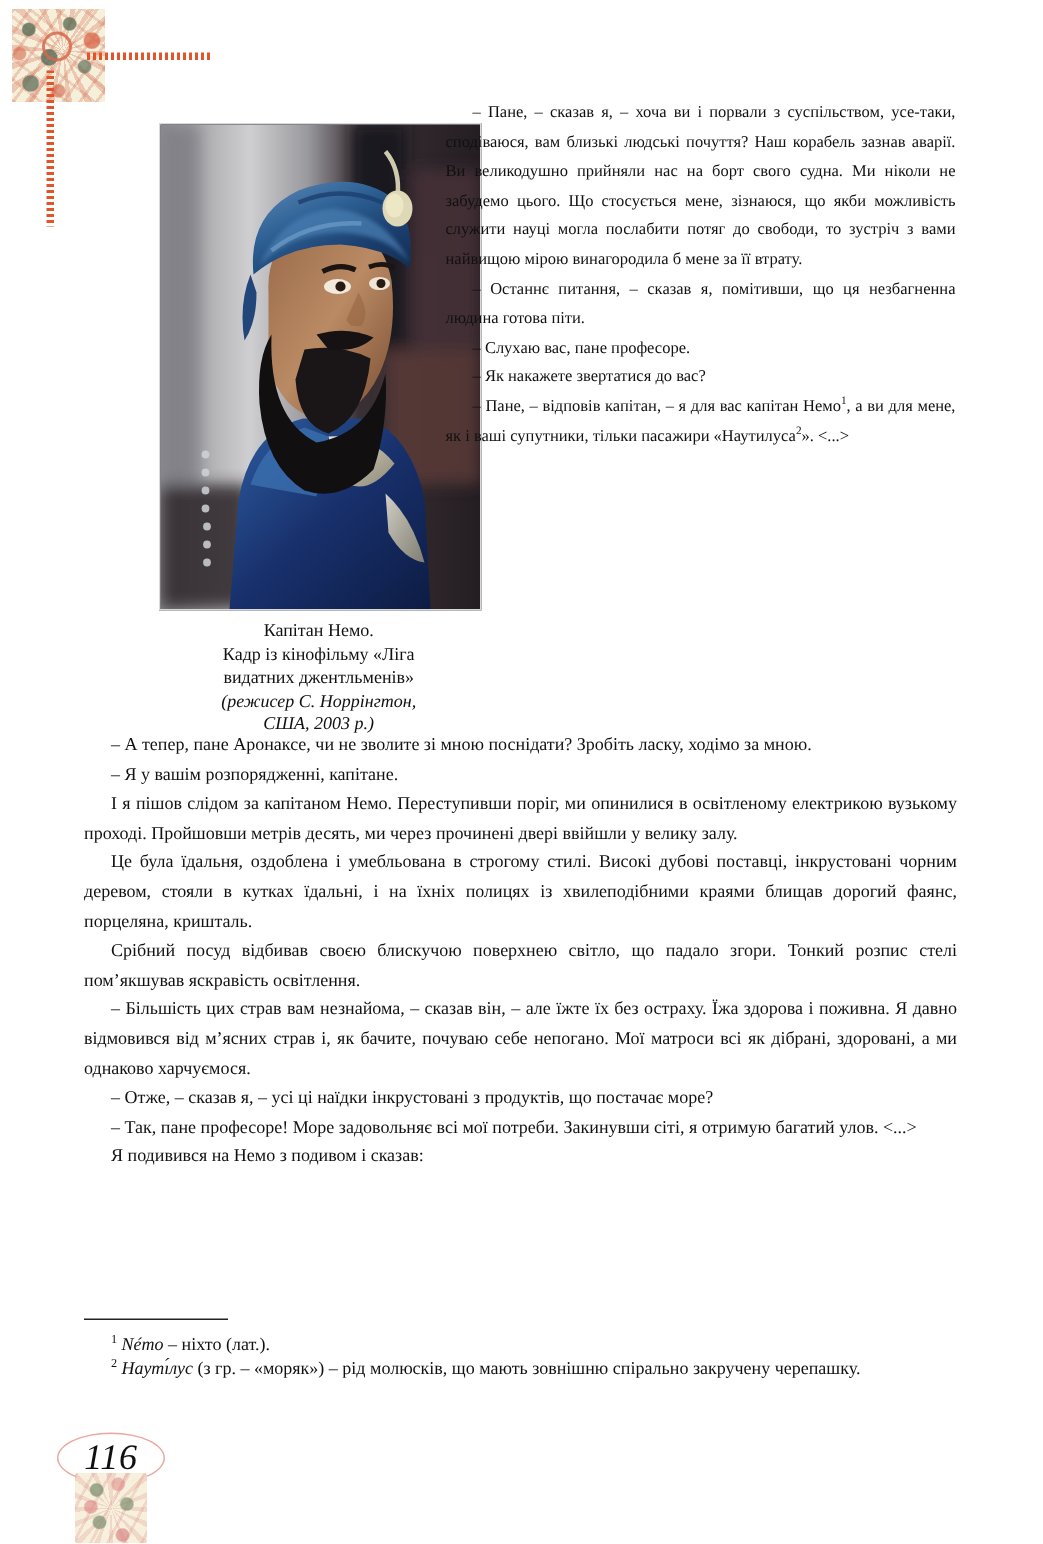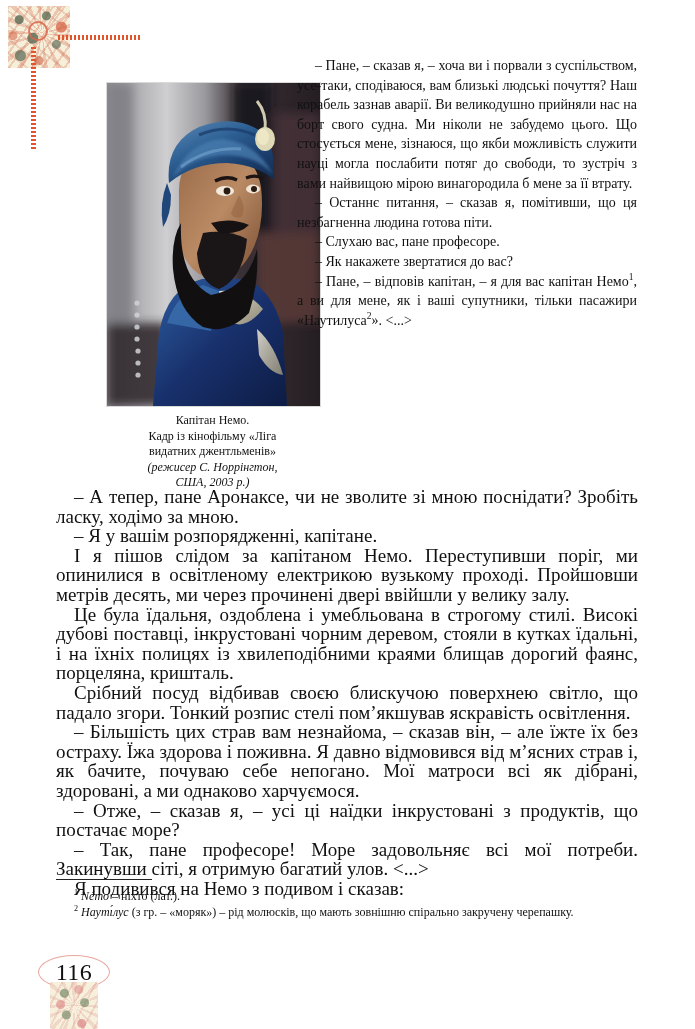--- a/index.html
+++ b/index.html
@@ -56,29 +56,29 @@
   }
   .photo svg{display:block;width:100%;height:100%;}
   .caption{
     width:213px;margin-top:6px;text-align:center;
     font-size:12px;line-height:15.6px;color:#111;
   }
   .caption .ital{font-style:italic;}
 
   
   .col-right{
-    position:absolute;left:297px;top:56px;width:340px;
+    position:absolute;left:297px;top:66px;width:340px;
     text-align:justify;text-justify:inter-word;
-    font-size:14px;line-height:19.6px;
+    font-size:11px;line-height:19.6px;
     hyphens:manual;
   }
   .full{
     position:absolute;left:56px;top:487px;width:582px;
     text-align:justify;text-justify:inter-word;
-    font-size:19px;line-height:19.6px;
+    font-size:12px;line-height:19.6px;
   }
   .col-right p,.full p{margin:0;text-indent:18px;}
   sup{font-size:.68em;vertical-align:super;line-height:0;}
 
   
   .footnotes{
     position:absolute;left:56px;top:888px;width:582px;
     font-size:12px;line-height:16.4px;text-align:justify;
   }
   .fn-rule{
@@ -88,21 +88,21 @@
   .footnotes p{margin:0;text-indent:18px;}
   .footnotes .term{font-style:italic;}
 
   
   .pagenum-wrap{position:absolute;left:38px;top:955px;width:72px;height:34px;}
   .pagenum-ellipse{
     position:absolute;inset:0;border:1.6px solid #e9a7a0;border-radius:50%;
   }
   .pagenum{
     position:absolute;inset:0;display:flex;align-items:center;justify-content:center;
-    font-size:24px;letter-spacing:.5px;color:#111;
+    font-size:24px;letter-spacing:.5px;color:#111;font-style:italic;
   }
   .bottom-ornament{
     position:absolute;left:50px;top:982px;width:48px;height:47px;
     background:
       radial-gradient(circle at 30% 24%, rgba(120,140,104,.75) 0 4px, transparent 5px),
       radial-gradient(circle at 72% 44%, rgba(118,138,102,.7) 0 4px, transparent 5px),
       radial-gradient(circle at 34% 70%, rgba(116,136,100,.7) 0 4px, transparent 5px),
       radial-gradient(circle at 66% 88%, rgba(214,120,122,.65) 0 4px, transparent 5px),
       radial-gradient(circle at 22% 48%, rgba(218,126,124,.6) 0 4px, transparent 5px),
       radial-gradient(circle at 60% 16%, rgba(220,130,126,.55) 0 4px, transparent 5px),

